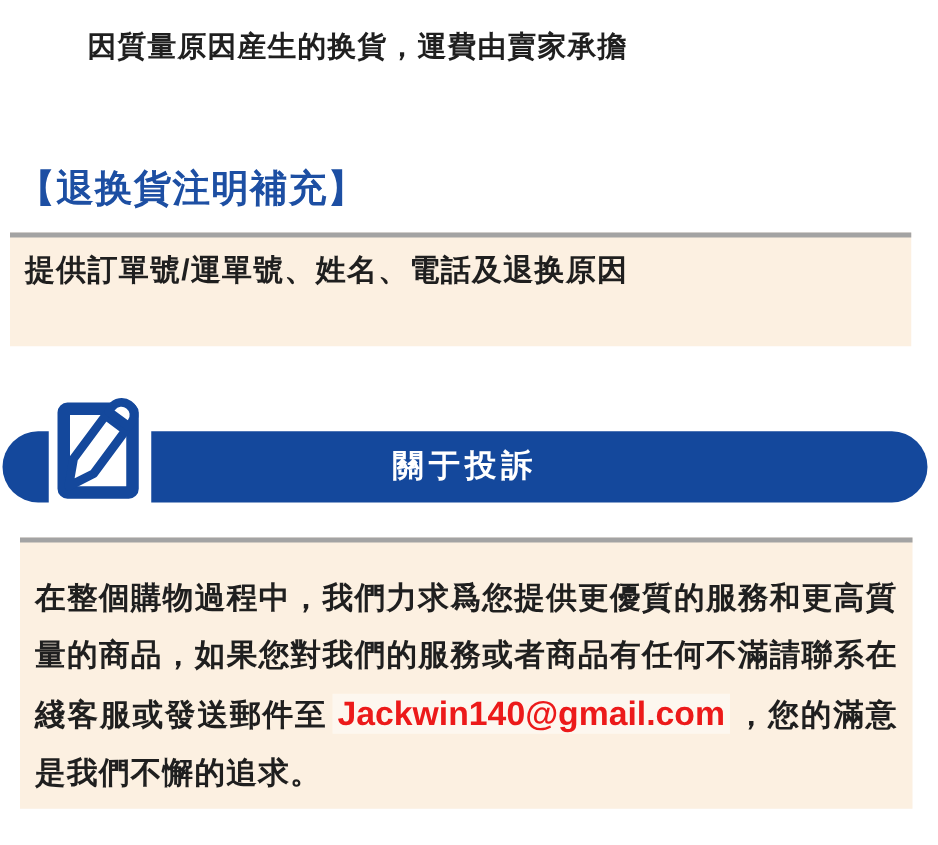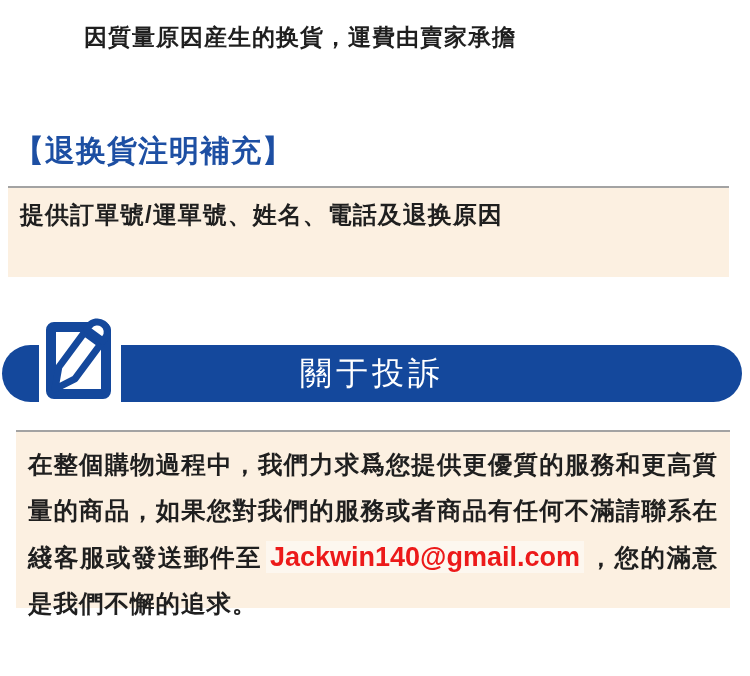--- a/index.html
+++ b/index.html
@@ -10,21 +10,21 @@
   }
   .page {
     position: relative;
     width: 750px;
     height: 676px;
     background: #ffffff;
     overflow: hidden;
   }
   .policy-line {
     position: absolute;
-    left: 84px;
+    left: 70px;
     font-size: 23px;
     font-weight: 600;
     color: #1f1f1f;
     letter-spacing: 1px;
     white-space: nowrap;
   }
   .policy-line.l1 { top: 22px; }
   .policy-line.l2 { top: 71px; }
 
   .section-heading {
@@ -36,21 +36,21 @@
     font-weight: bold;
     color: #1d4fa3;
     letter-spacing: 1px;
     white-space: nowrap;
     text-align: right;
   }
 
   .cream-box {
     position: absolute;
     background: #fcf0e1;
-    border-top: 2px solid #a3a3a3;
+    border-top: 4px solid #a3a3a3;
     box-sizing: border-box;
   }
   .note-box {
     left: 8px;
     top: 186px;
     width: 721px;
     height: 91px;
     padding: 6px 12px;
   }
   .note-line {
@@ -68,22 +68,22 @@
     top: 345px;
     width: 740px;
     height: 57px;
     background: #14489c;
     border-radius: 29px;
     text-align: center;
   }
   .banner-title {
     display: inline-block;
     color: #ffffff;
-    font-size: 32px;
-    font-weight: normal;
+    font-size: 25px;
+    font-weight: bold;
     line-height: 57px;
     letter-spacing: 4px;
     white-space: nowrap;
   }
 
   .banner-icon {
     position: absolute;
     left: 39px;
     top: 306px;
     width: 82px;
@@ -93,22 +93,22 @@
     display: flex;
     align-items: center;
     justify-content: center;
   }
   .banner-icon svg { display: block; }
 
   .complaint-box {
     left: 16px;
     top: 430px;
     width: 714px;
-    height: 178px;
-    padding: 10px 12px 0 12px;
+    height: 217px;
+    padding: 22px 12px 0 12px;
   }
   .complaint-text {
     margin: 0;
     font-size: 24.5px;
     font-weight: 600;
     color: #1f1f1f;
     line-height: 46px;
     letter-spacing: 1px;
     text-align: justify;
   }

